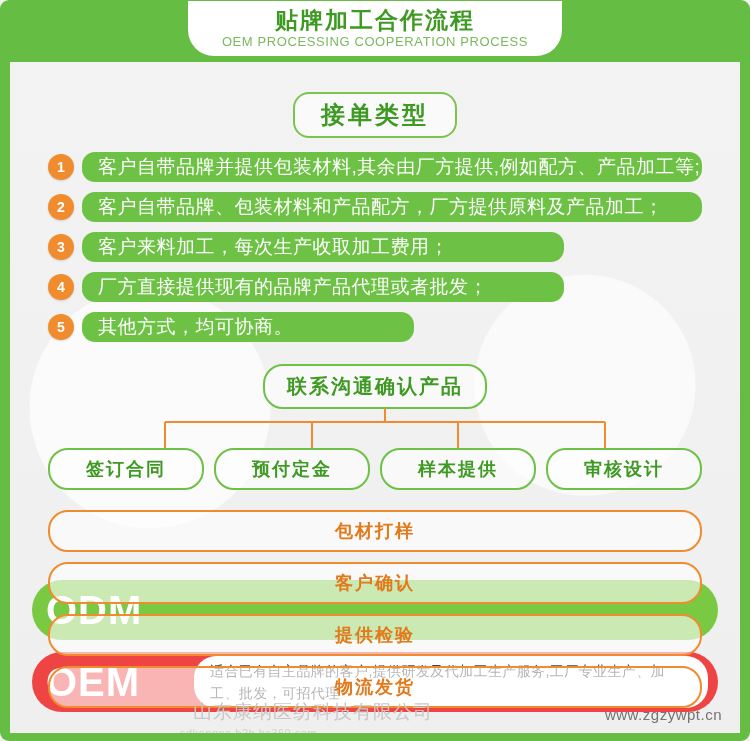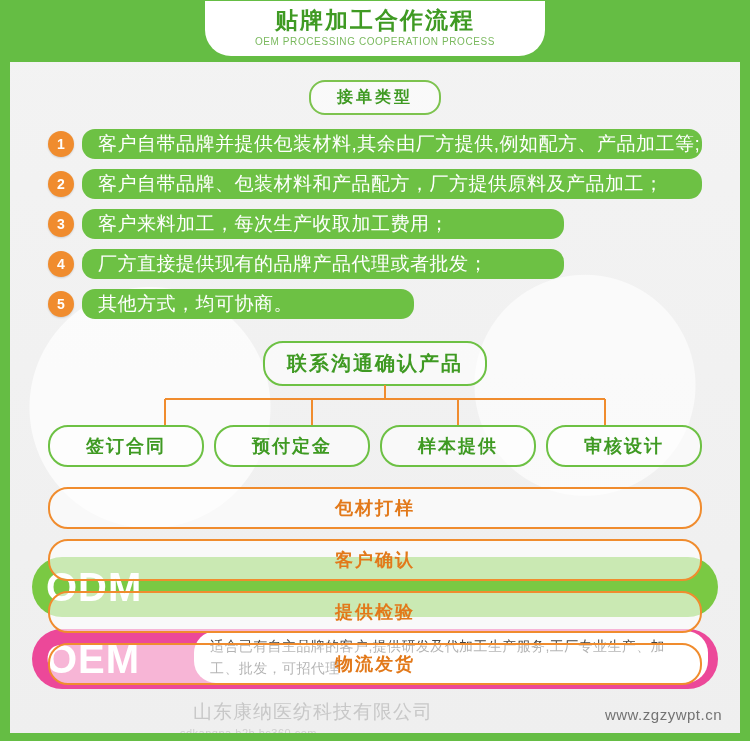--- a/index.html
+++ b/index.html
@@ -27,20 +27,21 @@
   }
 
   
   .page {
     position: relative;
     width: 750px;
     height: 741px;
     box-sizing: border-box;
     border-left: 10px solid #65bd44;
     border-right: 10px solid #65bd44;
+    border-radius: 9px;
   }
 
   
   .header {
     position: relative;
     height: 62px;
     background: #65bd44;
     display: flex;
     align-items: center;
     justify-content: center;
@@ -55,43 +56,44 @@
   }
   .header-cn {
     font-size: 23px;
     font-weight: bold;
     color: #3f9a23;
     letter-spacing: 2px;
     line-height: 28px;
     font-family: "Liberation Serif", serif;
   }
   .header-en {
-    font-size: 10px;
+    font-size: 13px;
     color: #7ab95e;
     letter-spacing: 0.6px;
     line-height: 11px;
     margin-top: 1px;
   }
 
   
   .section-title-wrap {
     display: flex;
     justify-content: center;
     margin-top: 18px;
   }
   .section-title {
     border: 2px solid #7dc34f;
     border-radius: 16px;
     padding: 5px 26px;
     color: #3f9a23;
-    font-size: 16px;
+    font-size: 24px;
     font-weight: bold;
     letter-spacing: 3px;
     background: rgba(255,255,255,0.55);
     font-family: "Liberation Serif", serif;
+    margin-top: 12px;
   }
 
   
   .steps {
     margin: 14px 38px 0 38px;
   }
   .step {
     display: flex;
     align-items: center;
     margin-bottom: 10px;
@@ -186,21 +188,21 @@
   .oem-row {
     display: flex;
     align-items: center;
     background: #7ac943;
     border-radius: 34px;
     margin-bottom: 12px;
     padding: 6px 10px 6px 14px;
     height: 48px;
     box-sizing: content-box;
   }
-  .oem-row.alt { background: #ec4899; align-items: flex-end; }
+  .oem-row.alt { background: #ef4444; }
   .oem-tag {
     color: #ffffff;
     font-size: 40px;
     font-weight: bold;
     letter-spacing: 1px;
     width: 148px;
     flex: 0 0 auto;
     line-height: 48px;
     font-family: "Liberation Sans", sans-serif;
   }

